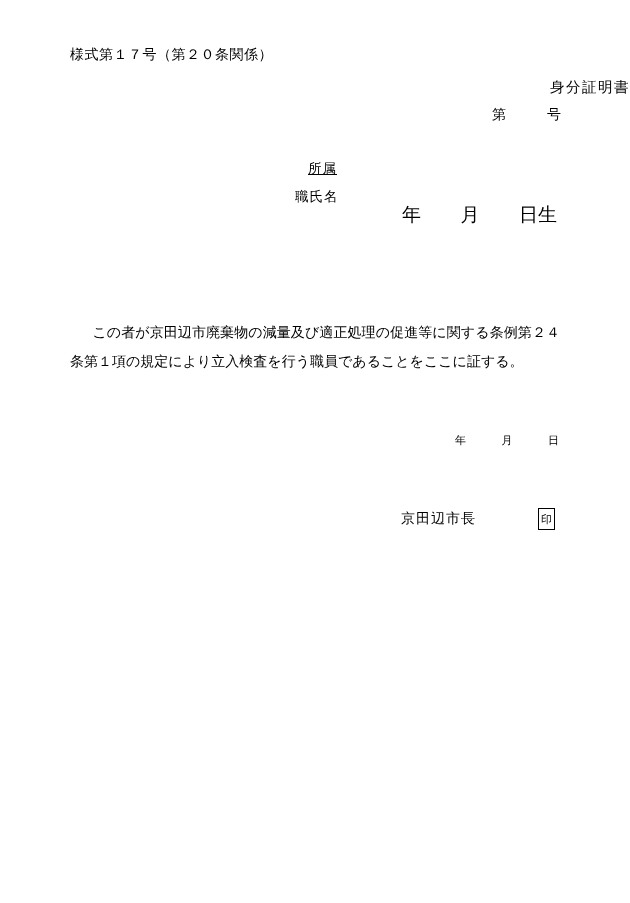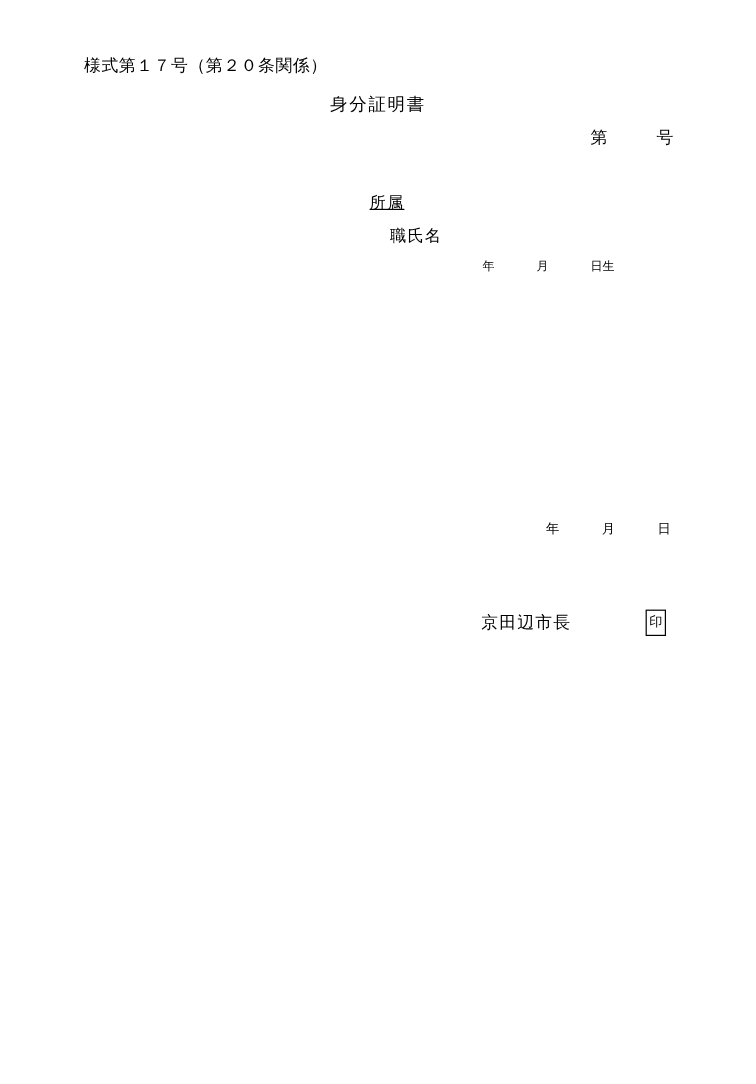--- a/index.html
+++ b/index.html
@@ -25,21 +25,21 @@
   .form-no {
     left: 70px;
     top: 46px;
     font-size: 14px;
     letter-spacing: 0.5px;
   }
   .doc-title {
     left: 0;
     top: 78px;
     width: 630px;
-    text-align: center;
+    text-align: right;
     font-size: 14.5px;
     letter-spacing: 1.5px;
     white-space: nowrap;
   }
   .number-line {
     left: 492px;
     top: 106px;
     font-size: 14px;
   }
   .number-line .gap {
@@ -64,29 +64,29 @@
     letter-spacing: 2px;
   }
   .field-affil {
     left: 308px;
     top: 160px;
     font-size: 13.5px;
     letter-spacing: 1px;
     text-decoration: underline;
   }
   .field-name {
-    left: 325px;
+    left: 295px;
     top: 188px;
     font-size: 13.5px;
     letter-spacing: 1px;
   }
   .birth-line {
     left: 402px;
-    top: 215px;
-    font-size: 10px;
+    top: 202px;
+    font-size: 19px;
   }
   .birth-line .gap {
     display: inline-block;
     width: 30px;
   }
   .body-text {
     left: 70px;
     top: 318px;
     width: 490px;
     font-size: 14px;
@@ -144,20 +144,21 @@
   <div class="abs field-name">職氏名</div>
 
   <div class="abs birth-line">
     <span>年</span>
     <span class="gap"></span>
     <span>月</span>
     <span class="gap"></span>
     <span>日生</span>
   </div>
 
+  <div class="abs body-text">この者が京田辺市廃棄物の減量及び適正処理の促進等に関する条例第２４条第１項の規定により立入検査を行う職員であることをここに証する。</div>
 
   <div class="abs date-line">
     <span>年</span>
     <span class="gap"></span>
     <span>月</span>
     <span class="gap"></span>
     <span>日</span>
   </div>
 
   <div class="abs signer">京田辺市長</div>

